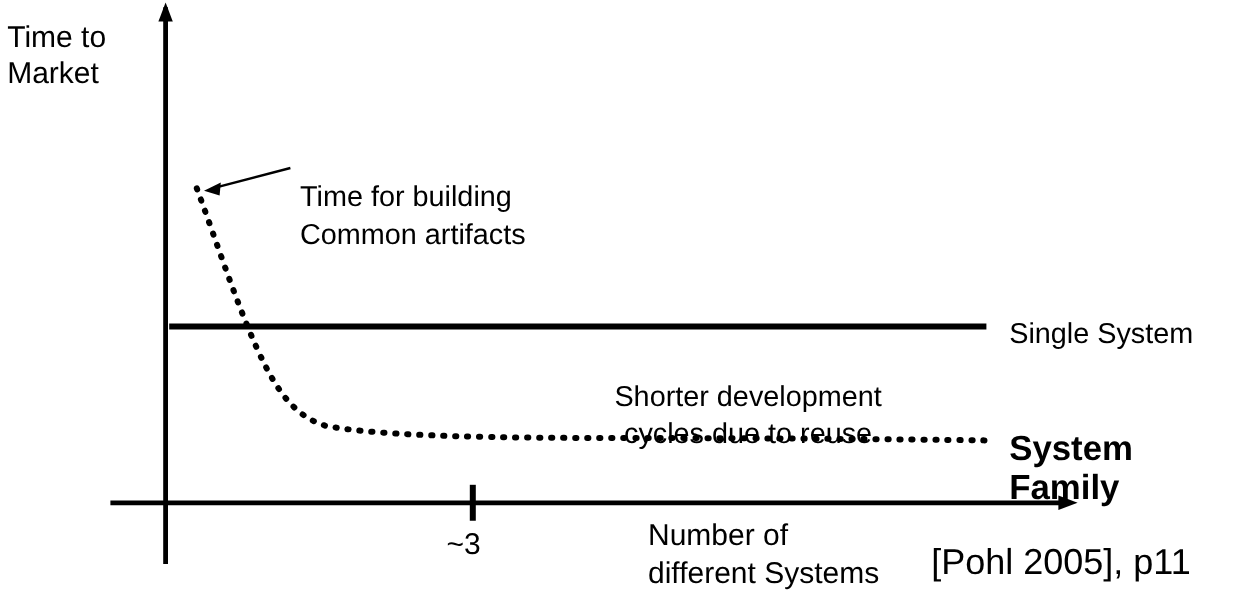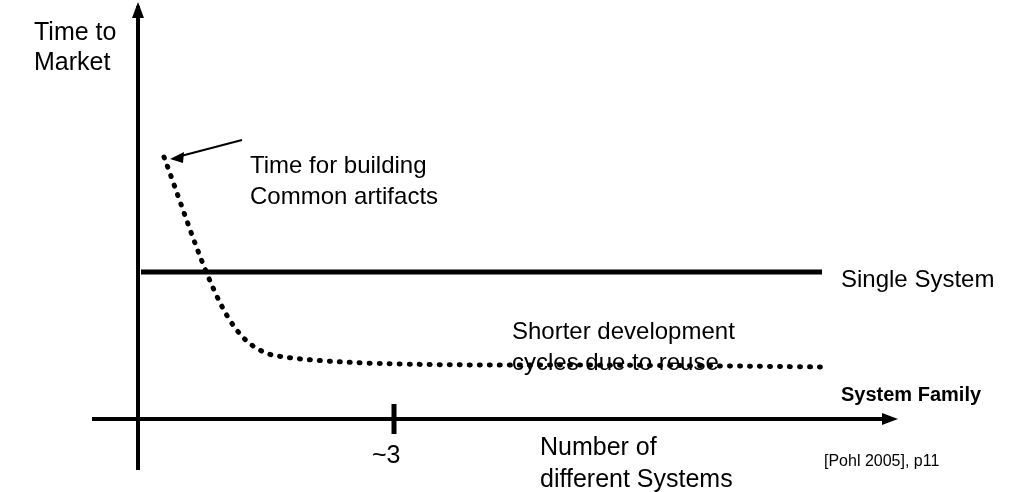--- a/index.html
+++ b/index.html
@@ -20,21 +20,20 @@
   }
   .abs { position: absolute; }
 
   
   #ylabel {
     left: 6px;
     top: 16px;
     font-size: 25px;
     line-height: 30px;
     white-space: pre-line;
-    margin-left: 28px;
   }
   #xlabel {
     left: 540px;
     top: 430px;
     font-size: 25px;
     line-height: 32px;
     white-space: pre-line;
   }
   #tick-label {
     left: 372px;
@@ -49,42 +48,42 @@
     font-size: 24px;
     line-height: 31px;
     white-space: pre-line;
   }
   #anno-reuse {
     left: 512px;
     top: 315px;
     font-size: 24px;
     line-height: 31px;
     white-space: pre-line;
+    text-align: center;
   }
 
   
   #legend-single {
     left: 841px;
     top: 265px;
     font-size: 24px;
     font-weight: normal;
   }
   #legend-family {
     left: 841px;
     top: 358px;
-    font-size: 20px;
+    font-size: 29px;
     font-weight: bold;
-    margin-top: 25px;
   }
 
   
   #source {
-    left: 824px;
+    left: 776px;
     top: 452px;
-    font-size: 16px;
+    font-size: 30px;
   }
 
   #plot {
     left: 0;
     top: 0;
   }
 </style>
 </head>
 <body>
 

